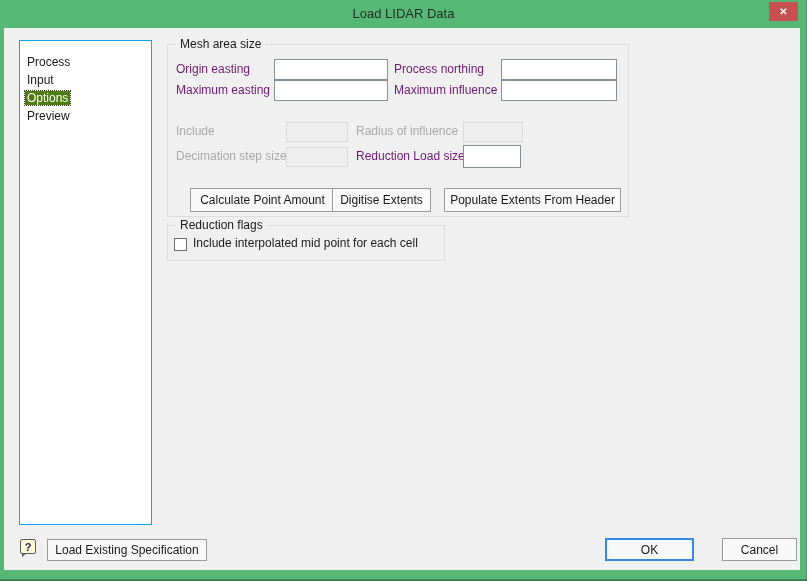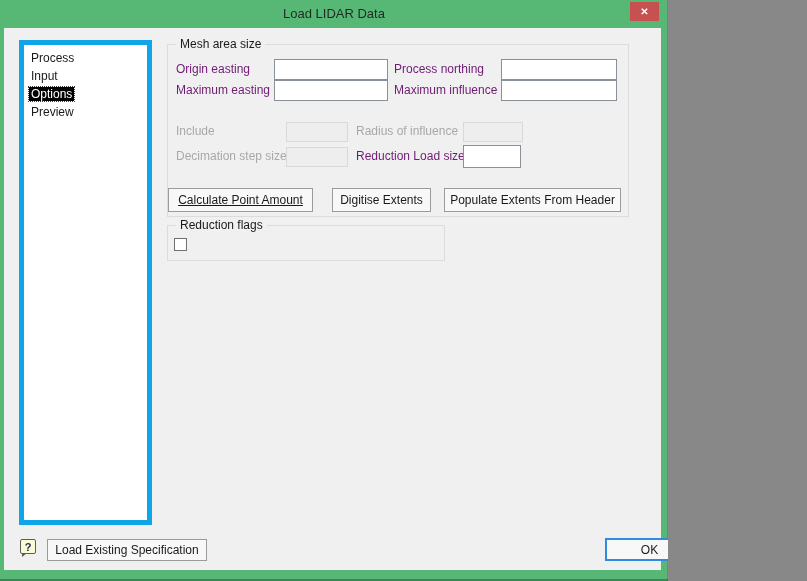--- a/index.html
+++ b/index.html
@@ -1,20 +1,20 @@
 <!DOCTYPE html>
 <html><head>
 <meta charset="utf-8">
 <style>
   * { margin:0; padding:0; box-sizing:border-box; }
   html,body { background:#888; }
   body { font-family:"Liberation Sans", sans-serif; }
 
   .window {
-    position:relative; width:668px; height:581px;
+    position:relative; width:807px; height:581px;
     background:#57b876;
     box-shadow: inset 0 -2px 0 rgba(0,0,0,0.28), inset -1px 0 0 rgba(0,0,0,0.12);
     overflow:hidden;
   }
   .titlebar { position:absolute; top:0; left:0; right:0; height:28px; }
   .title {
     text-align:center; line-height:27px; font-size:13px; color:#1d2c21;
   }
   .close-btn {
     position:absolute; top:2px; right:9px; width:29px; height:19px;
@@ -23,28 +23,28 @@
   }
 
   .client {
     position:absolute; left:4px; top:28px; right:7px; bottom:11px;
     background:#f0f0f0;
   }
 
   
   .listbox {
     position:absolute; left:15px; top:12px; width:133px; height:485px;
-    background:#ffffff; border:5px solid #0ea5e9; padding-top:4px;
+    background:#ffffff; border:1px solid #0ea5e9; padding-top:12px;
   }
   .lb-item {
     height:18px; line-height:18px; padding-left:7px;
     font-size:12px; color:#1a1a1a; white-space:nowrap;
   }
   .lb-item .sel {
-    background:#000000; color:#ffffff;
+    background:#4d7c0f; color:#ffffff;
     outline:1px dotted #3c3c3c; padding:0 2px; margin-left:-2px;
   }
 
   
   .group { position:absolute; border:1px solid #dcdcdc; }
   .group-title {
     position:absolute; top:-8px; left:8px; background:#f0f0f0;
     padding:0 4px; font-size:12px; color:#1a1a1a; line-height:15px; white-space:nowrap;
   }
   .mesh-group  { left:163px; top:16px;  width:462px; height:173px; }
@@ -79,21 +79,21 @@
   #in-decimation       { left:118px; top:102px; width:62px; height:20px; }
   #lbl-reduction-cell  { left:188px; top:101px; }
   #in-reduction-cell   { left:295px; top:100px; width:58px; height:23px; }
 
   .btn {
     background:#f8f8f8; border:1px solid #9b9b9b; font-size:12px;
     color:#1a1a1a; font-family:"Liberation Sans", sans-serif;
     cursor:default; white-space:nowrap;
   }
   .grp-btn { position:absolute; top:143px; height:24px; }
-  #btn-calc     { left:0;   width:145px;text-decoration:underline; }
+  #btn-calc     { left:22px;   width:145px; }
   #btn-digitise { left:164px; width:99px; }
   #btn-populate { left:276px; width:177px; }
 
   .checkbox {
     position:absolute; left:6px; top:12px; width:13px; height:13px;
     background:#ffffff; border:1px solid #707070;
   }
   .cb-label { position:absolute; left:25px; top:10px; font-size:12px; color:#1a1a1a; white-space:nowrap; }
 
   
@@ -164,20 +164,21 @@
       <input type="text" class="txt" id="in-reduction-cell" value="" style="">
 
       <button class="btn grp-btn" id="btn-calc">Calculate Point Amount</button>
       <button class="btn grp-btn" id="btn-digitise">Digitise Extents</button>
       <button class="btn grp-btn" id="btn-populate">Populate Extents From Header</button>
     </div>
 
     <div class="group flags-group">
       <span class="group-title">Reduction flags</span>
       <span class="checkbox"></span>
+      <span class="cb-label">Include interpolated mid point for each cell</span>
     </div>
 
     <div class="help-icon">?</div>
     <button class="btn footer-btn" id="btn-load-spec">Load Existing Specification</button>
     <button class="btn footer-btn" id="btn-ok">OK</button>
     <button class="btn footer-btn" id="btn-cancel">Cancel</button>
 
   </div>
 </div>
 

